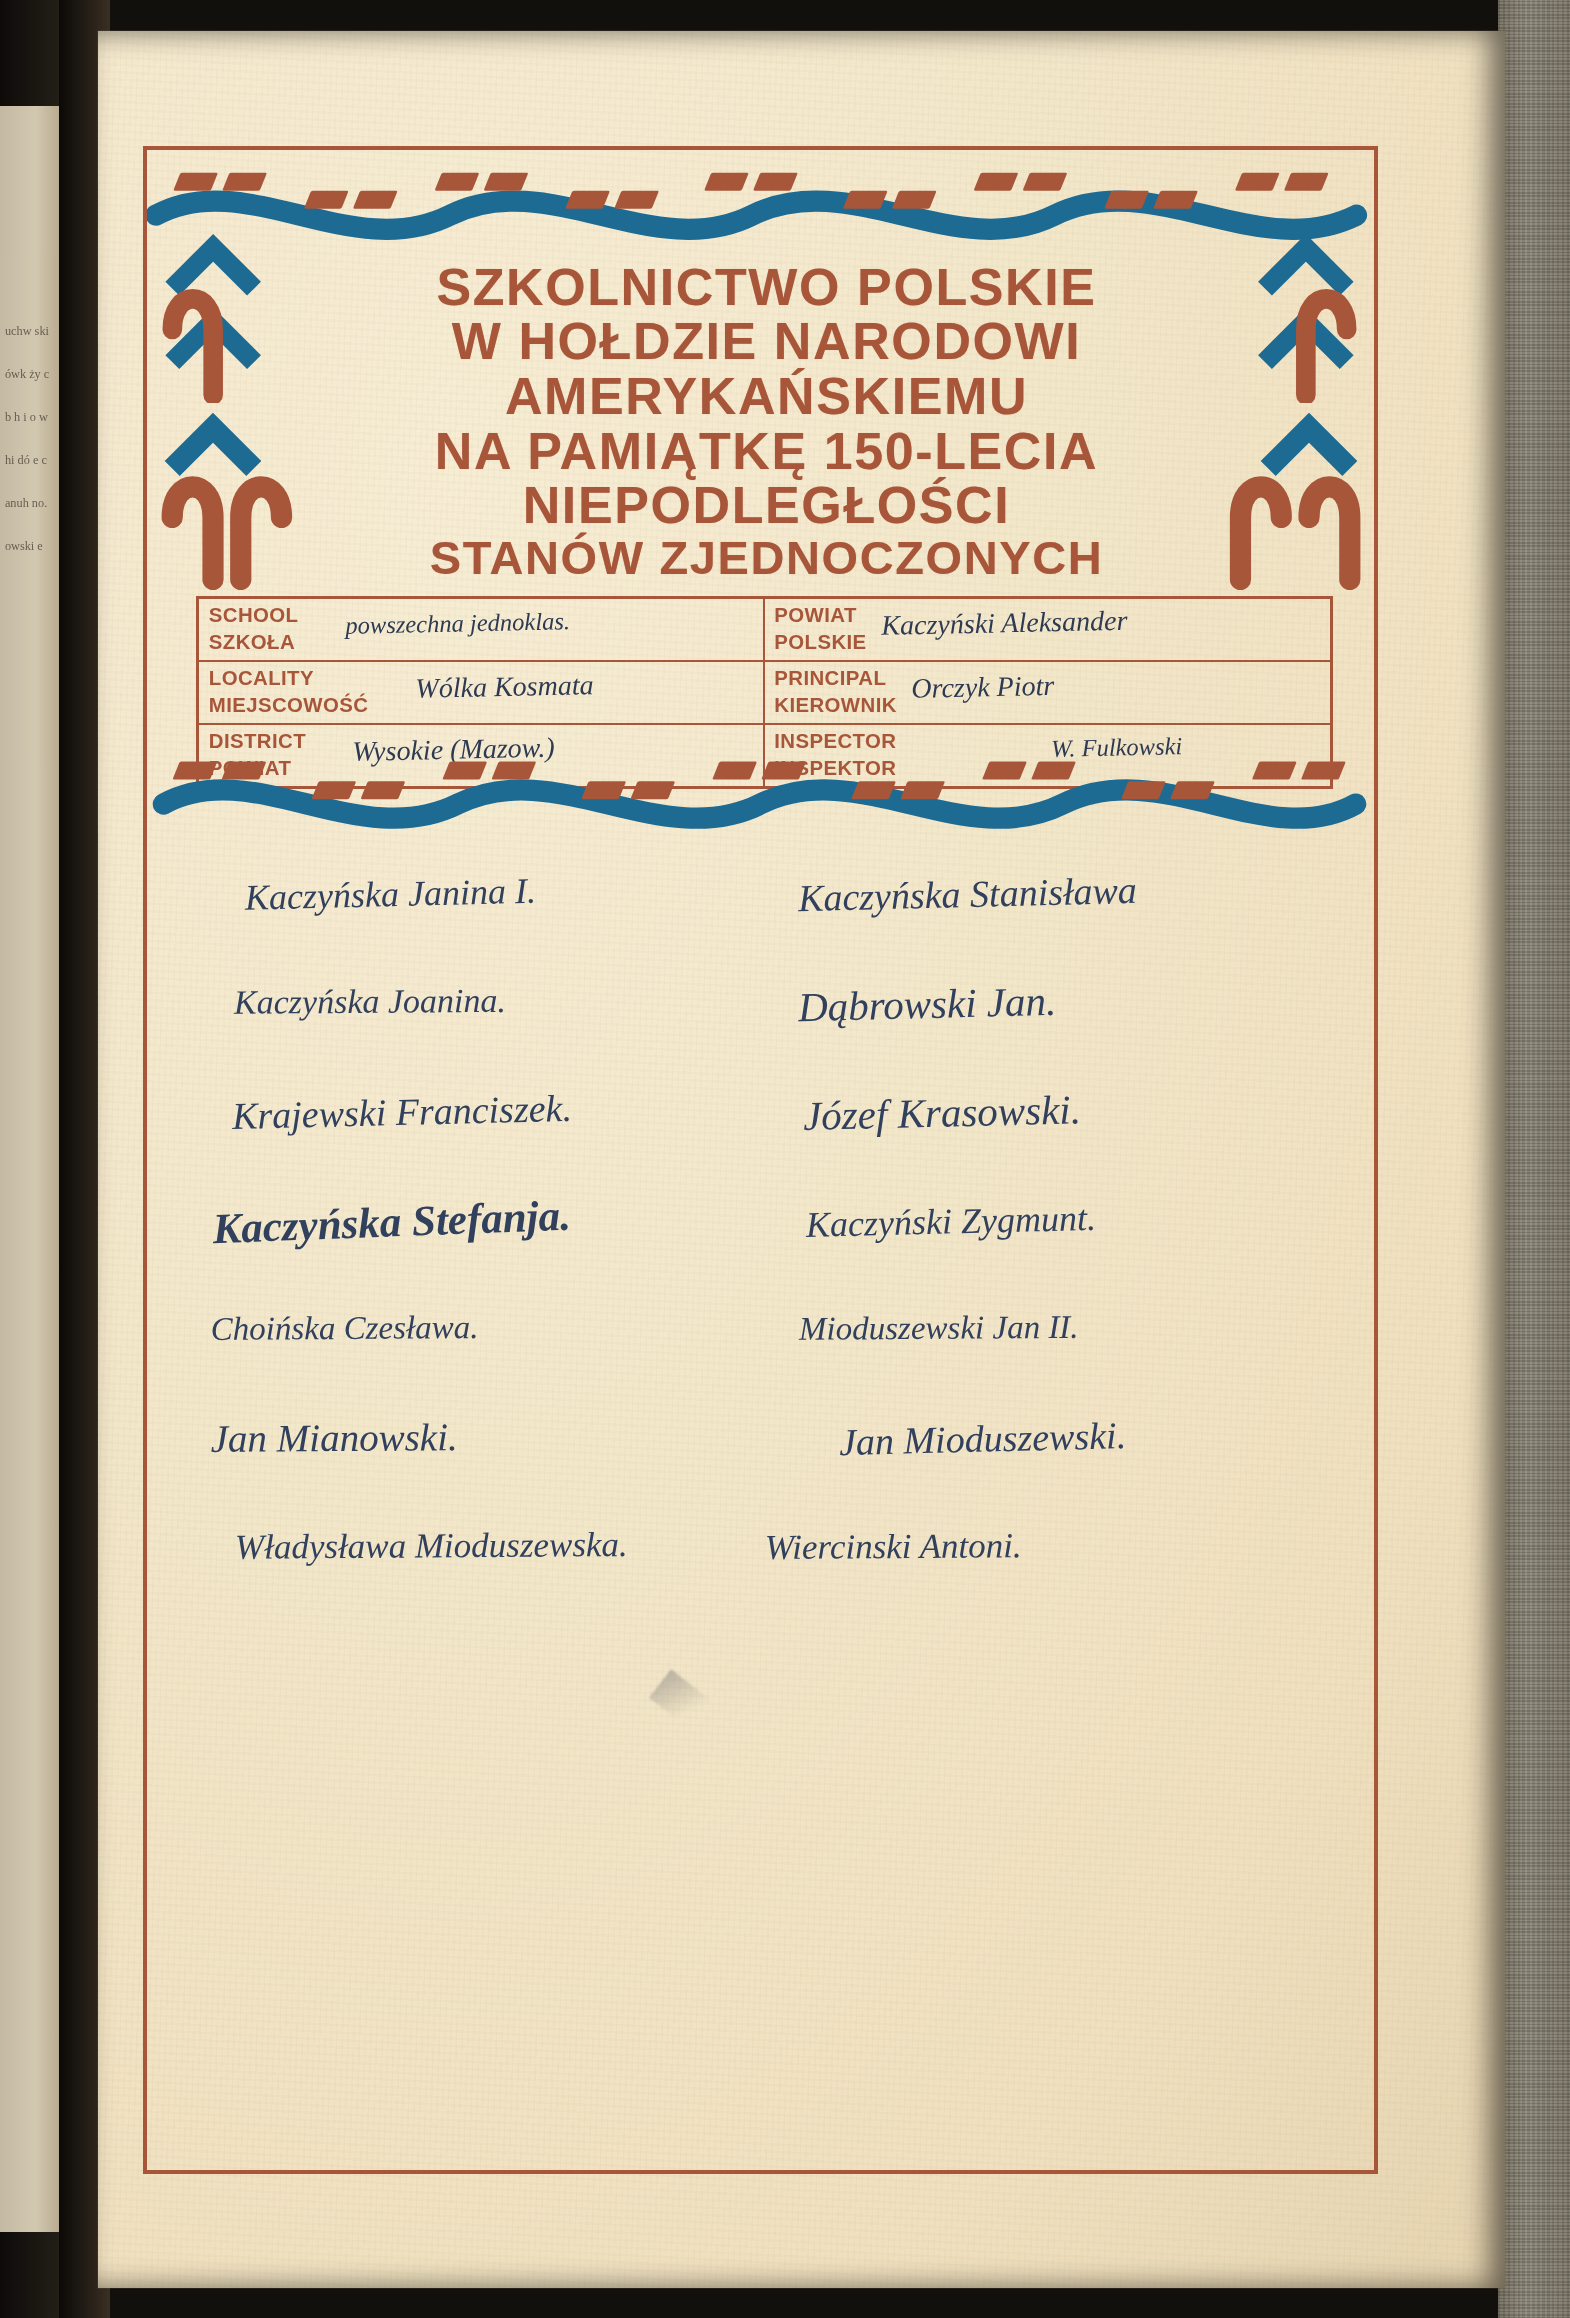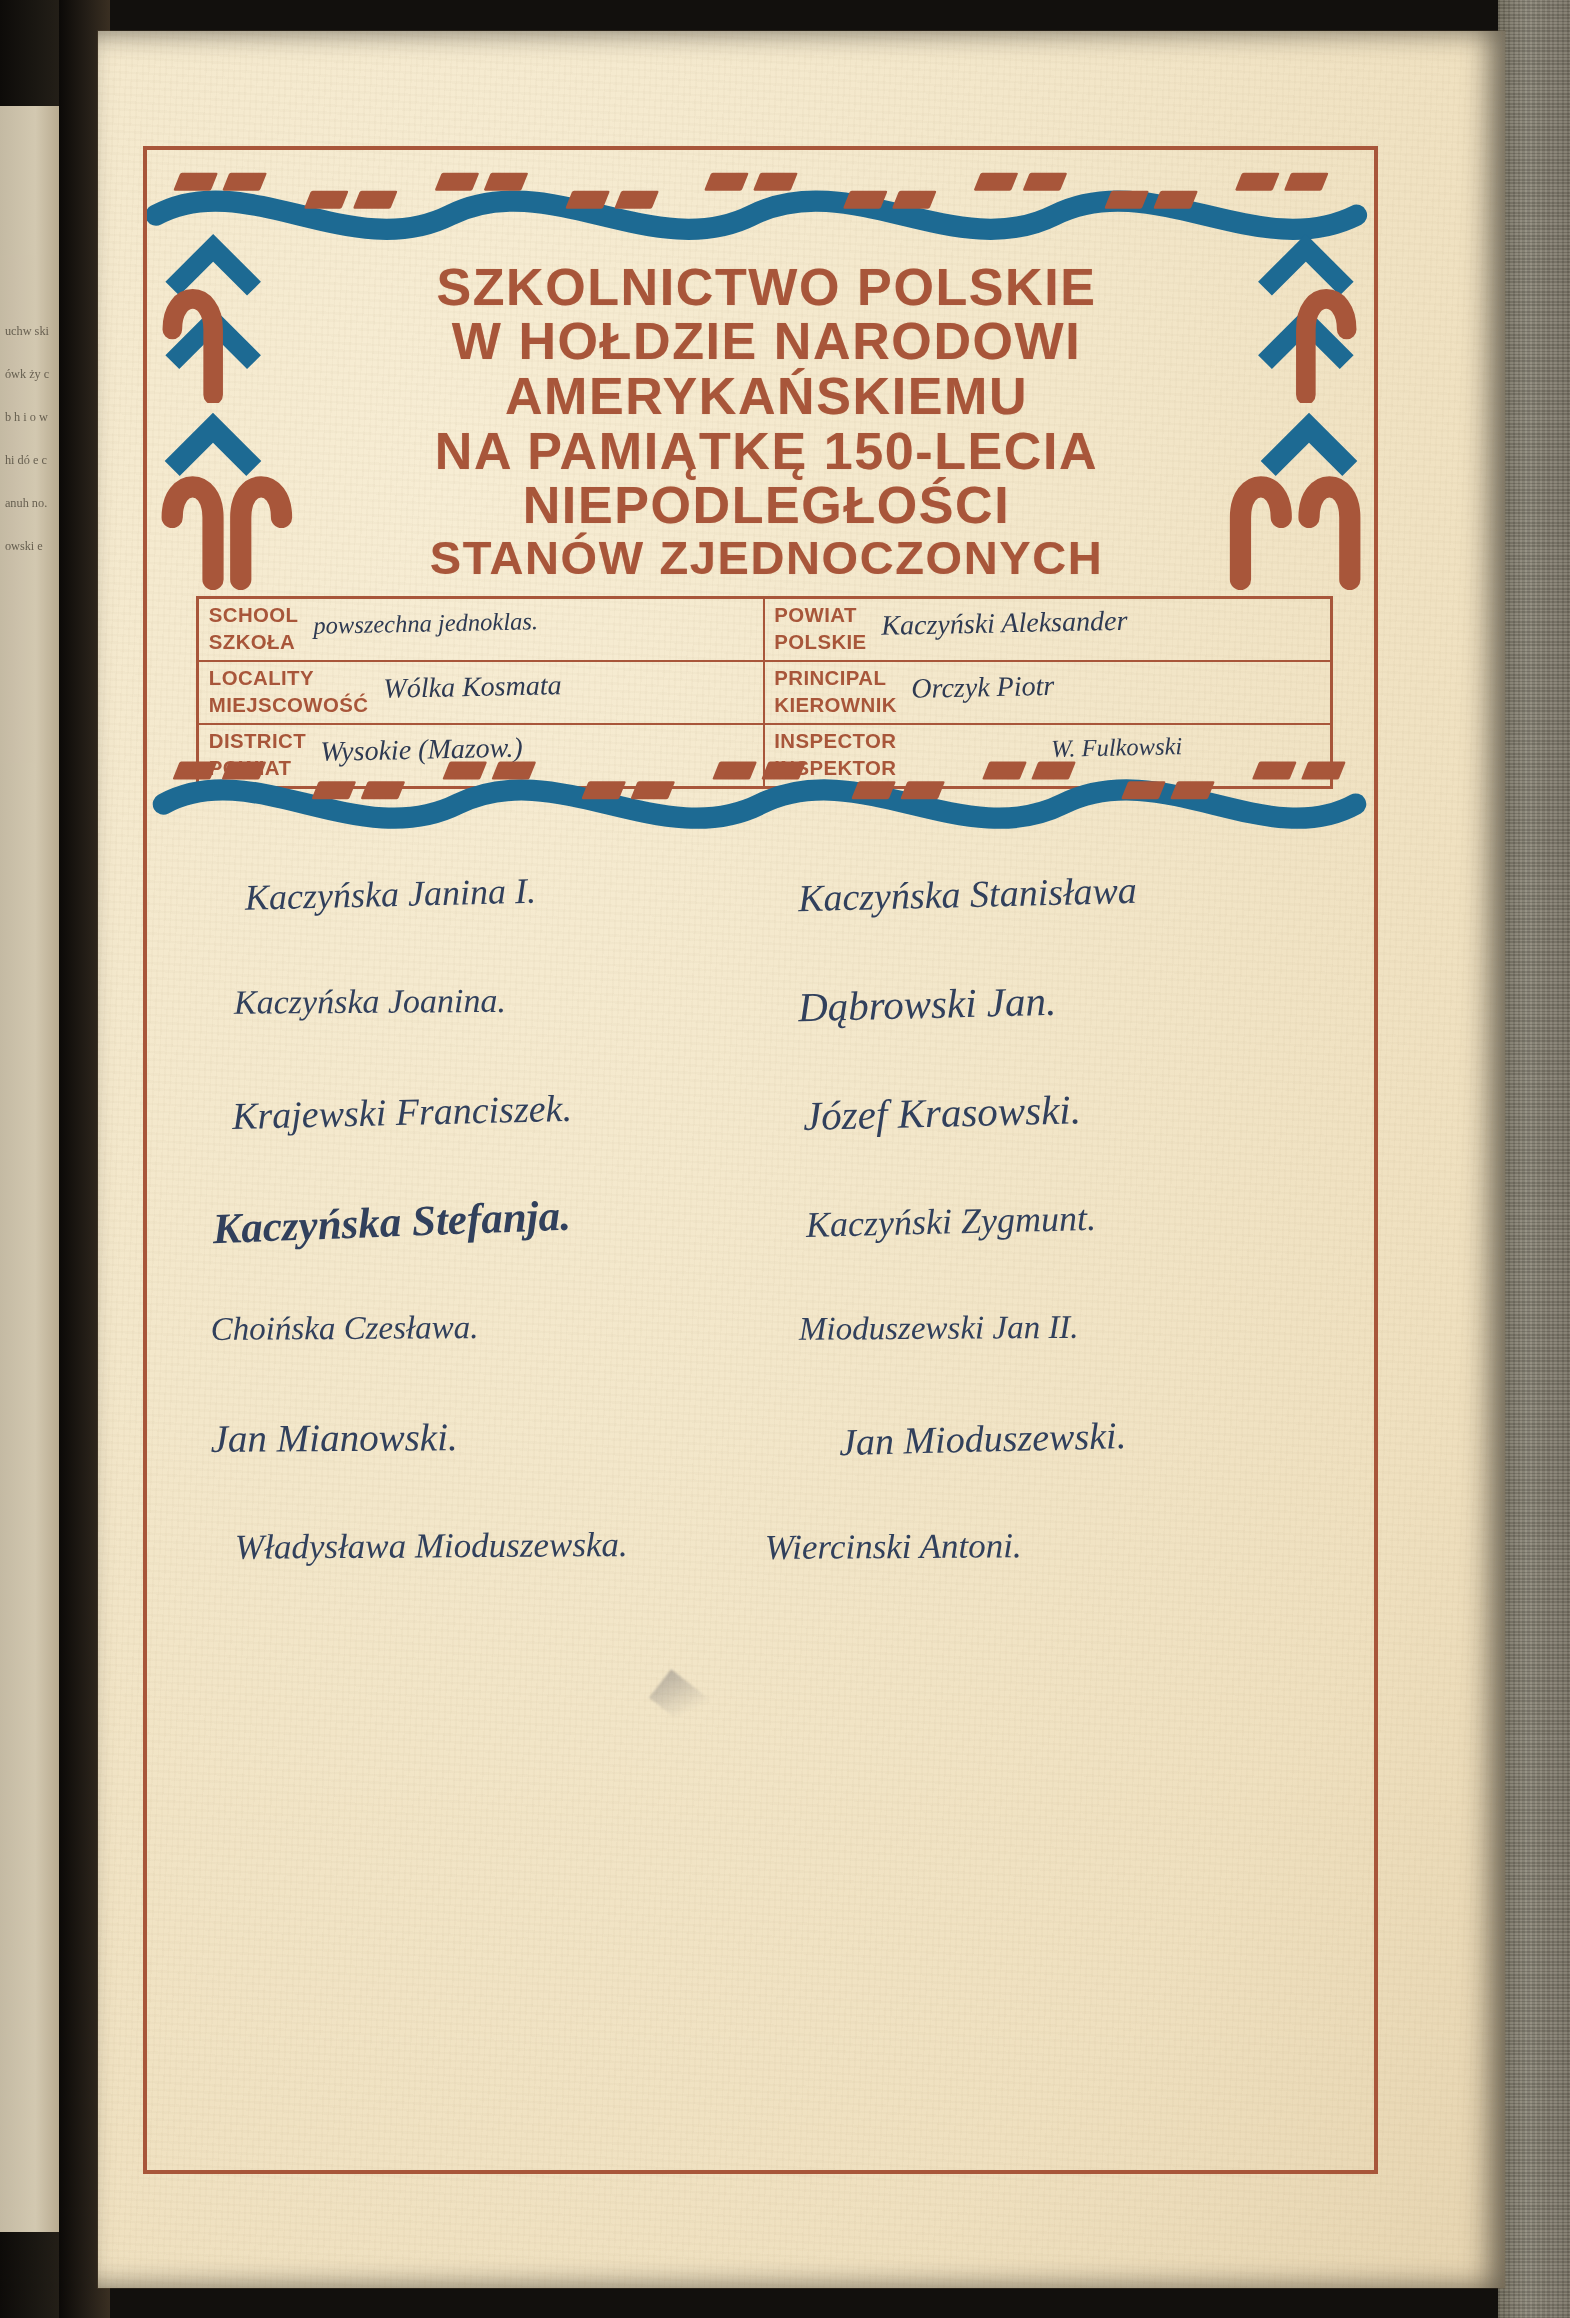--- a/index.html
+++ b/index.html
@@ -126,21 +126,21 @@
     display: grid;
     grid-template-columns: 1fr 1fr;
     background: rgba(255,255,255,0.0);
   }
   .cell {
     display: flex;
     align-items: stretch;
     border-bottom: 2.5px solid #a8563a;
     min-height: 61px;
   }
-  .cell.left-col { border-right: 2.5px solid #a8563a; }
+  .cell.left-col { border-right: 2.5px solid #a8563a; gap: 32px; }
   .cell.last { border-bottom: none; }
   .labels {
     color: #a8563a;
     font-family: "Liberation Sans", sans-serif;
     font-weight: bold;
     font-size: 20.4px;
     line-height: 27px;
     padding: 3.3px 8.2px 3.3px 9.8px;
     white-space: nowrap;
     letter-spacing: 0.4px;

